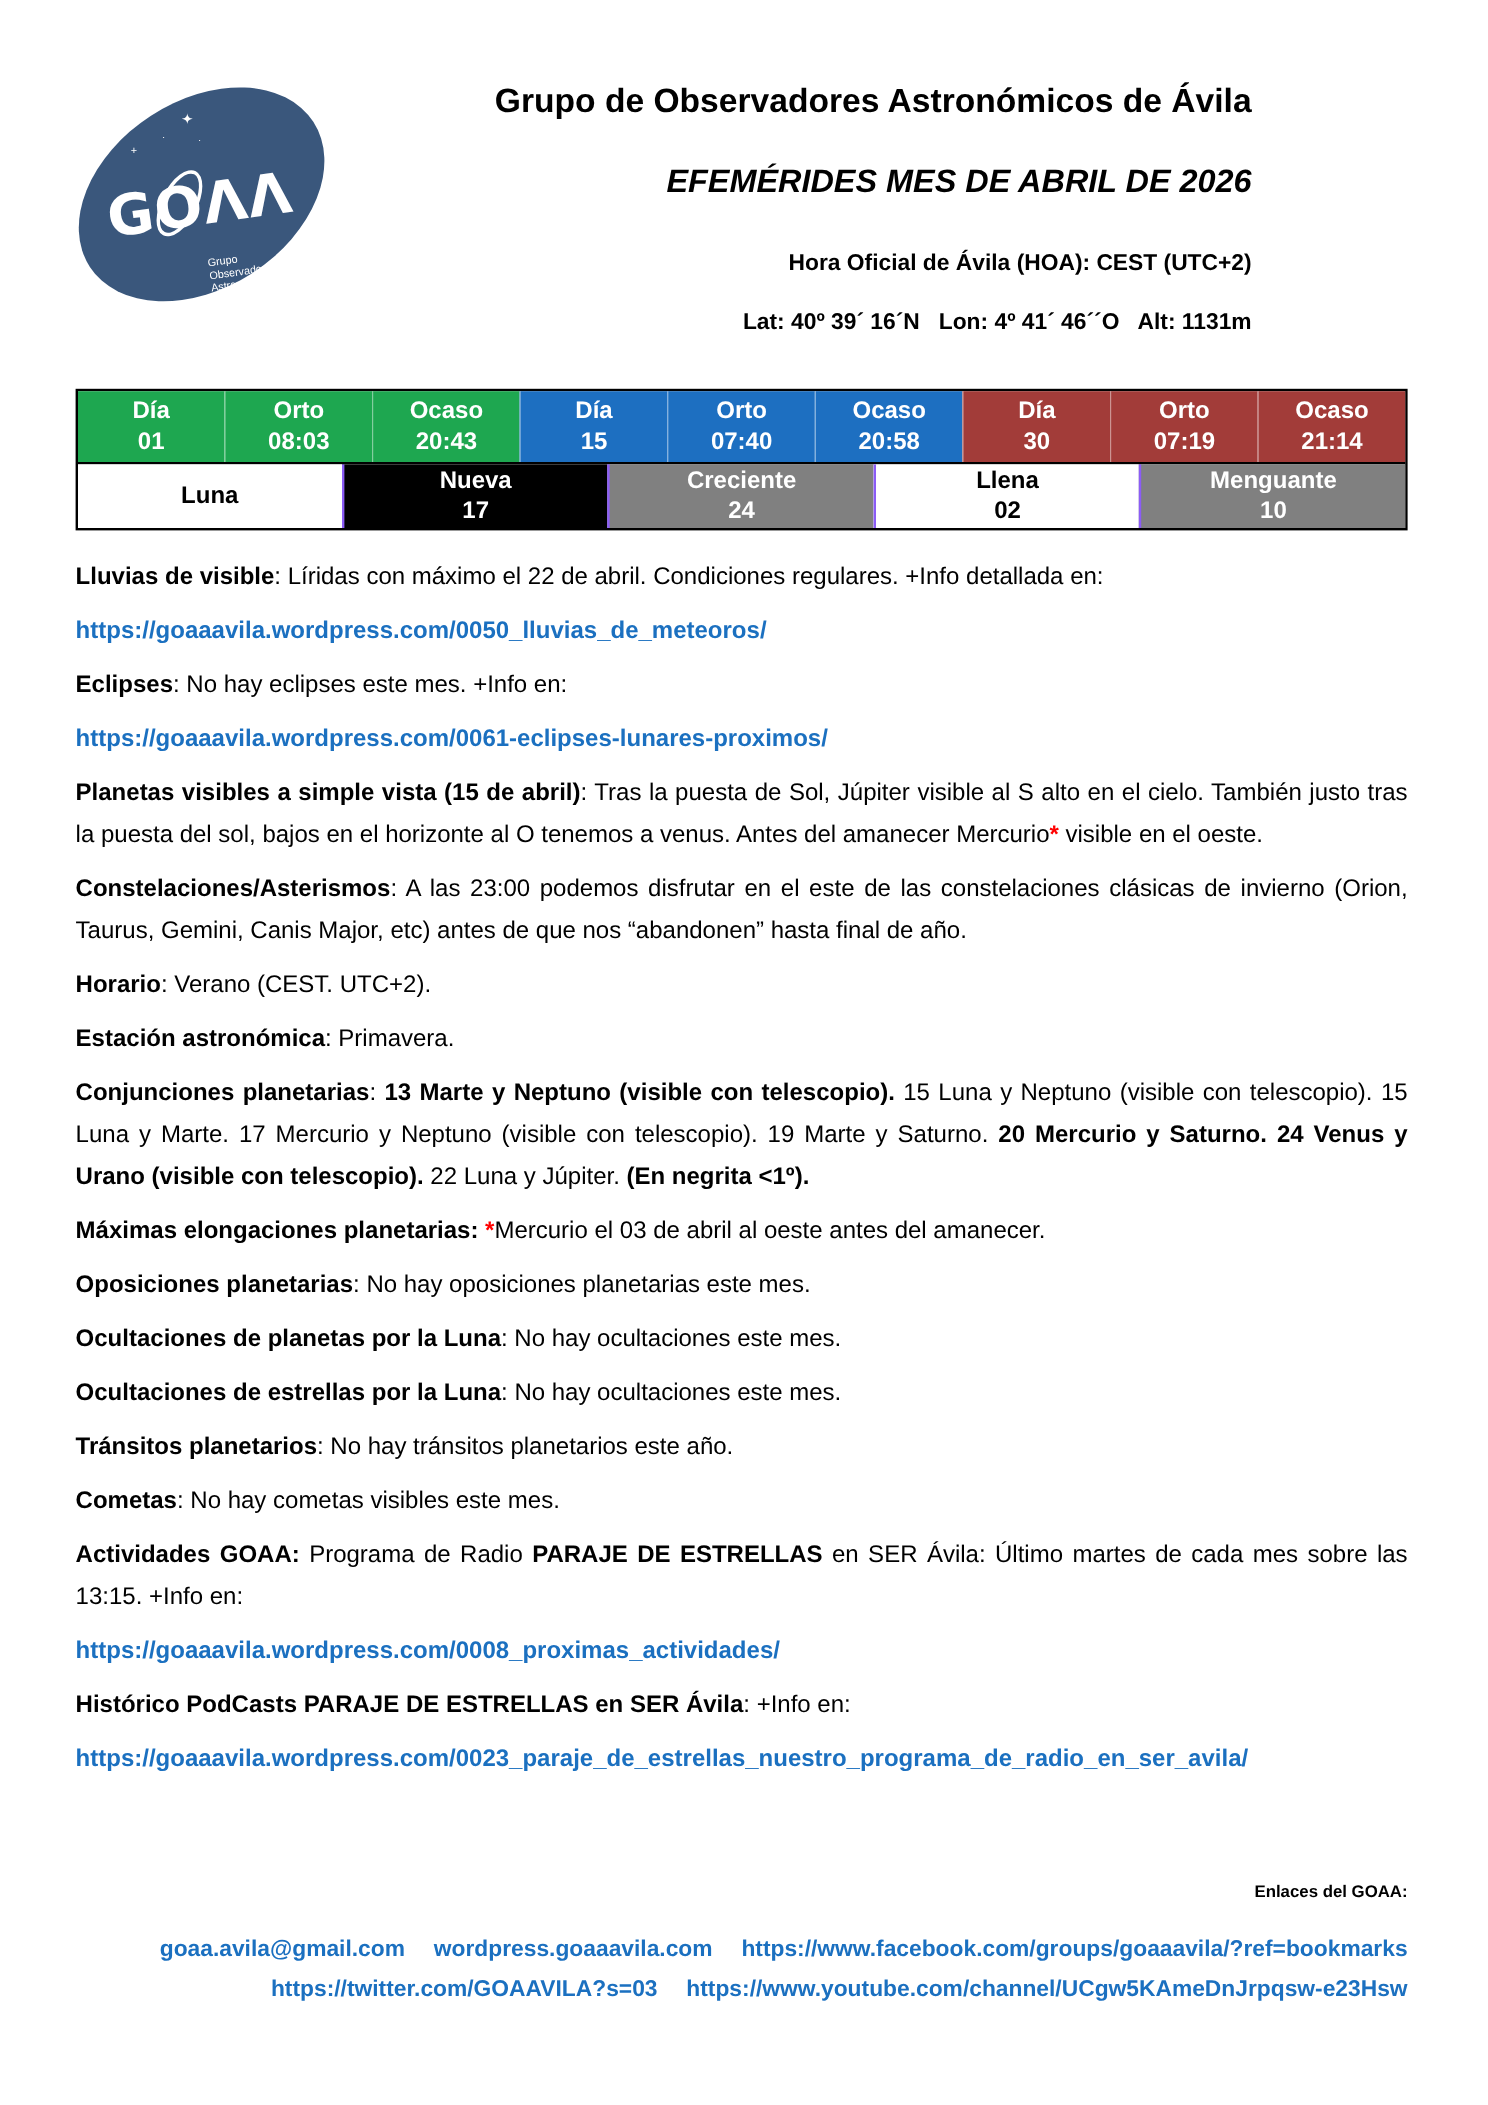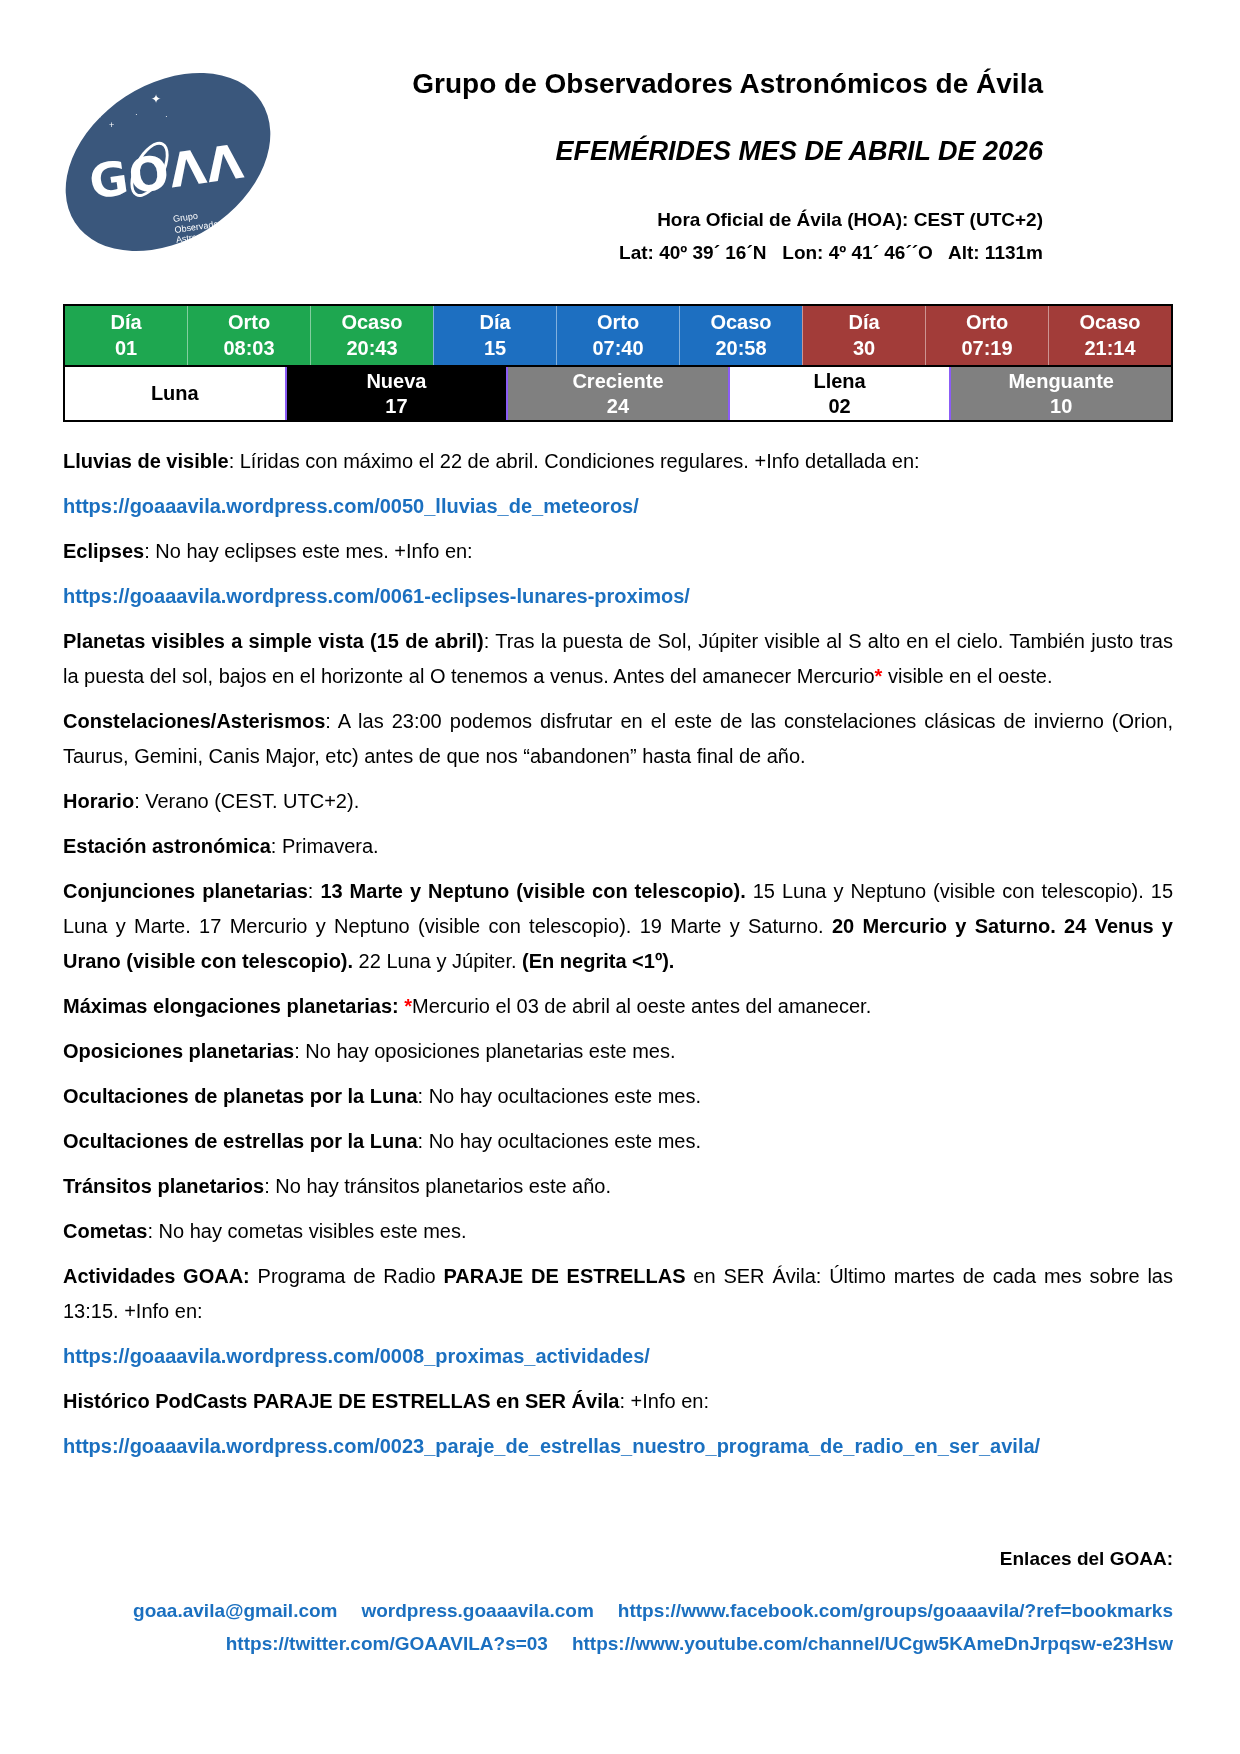--- a/index.html
+++ b/index.html
@@ -30,24 +30,24 @@
     font-family:"DejaVu Sans",sans-serif;}
   .o-wrap{position:relative; display:inline-block;}
   .o-wrap::after{content:""; position:absolute; left:-9px; top:8px; width:54px; height:24px;
     border:3px solid #fff; border-radius:50%; transform:rotate(-55deg);}
   .logo-subtext{position:absolute; left:112px; top:158px; color:#fff; font-size:9px;
     line-height:10.5px; transform:rotate(-8deg); text-align:left;}
   .header-right{flex:1; text-align:right; padding-right:130px;}
   .org-title{font-size:28px; font-weight:bold; margin-top:16px;}
   .doc-title{font-size:27px; font-weight:bold; margin-top:36px;font-style:italic;}
   .time-line{font-size:19px; font-weight:bold; margin-top:42px; white-space:pre;}
-  .coords-line{font-size:19px; font-weight:bold; margin-top:11px; white-space:pre;}
-
-  
-  .ephem-table{margin-top:32px; border:2px solid #000;}
+  .coords-line{font-size:19px; font-weight:bold; margin-top:27px; white-space:pre;}
+
+  
+  .ephem-table{margin-top:44px; border:2px solid #000;}
   .day-row{display:flex;}
   .day-cell{flex:1; text-align:center; color:#fff; font-weight:bold; font-size:20px;
     line-height:26px; padding:3px 0 4px 0;}
   .day-cell + .day-cell{border-left:1px solid rgba(255,255,255,0.45);}
   .c-green{background:var(--green);}
   .c-blue{background:var(--blue);}
   .c-red{background:var(--dark_red);}
   .moon-row{display:flex; border-top:2px solid #000;}
   .moon-cell{flex:1; min-height:53px; display:flex; flex-direction:column;
     justify-content:center; text-align:center; font-weight:bold; font-size:20px;
@@ -60,21 +60,21 @@
   
   .body-text{margin-top:22px;}
   .para{font-size:20px; line-height:35px; text-align:justify; margin:10px 0;}
   .para b{font-weight:bold;}
   .red-star{color:var(--asterisk_red); font-weight:bold;}
   .link-line{font-size:20px; line-height:35px; margin:10px 0;}
   a.doc-link{color:var(--link_blue); font-weight:bold; text-decoration:none; cursor:pointer;}
 
   
   .footer{margin-top:84px; text-align:right;}
-  .footer-heading{font-size:19px; font-weight:bold;}
+  .footer-heading{font-size:14px; font-weight:bold;}
   .footer-links{margin-top:24px; font-size:19px; line-height:33px;}
   .gap-left{margin-left:24px;text-align:center;}
 </style>
 </head>
 <body>
 
 <div class="page">
 
   <div class="header">
     <div class="logo">

